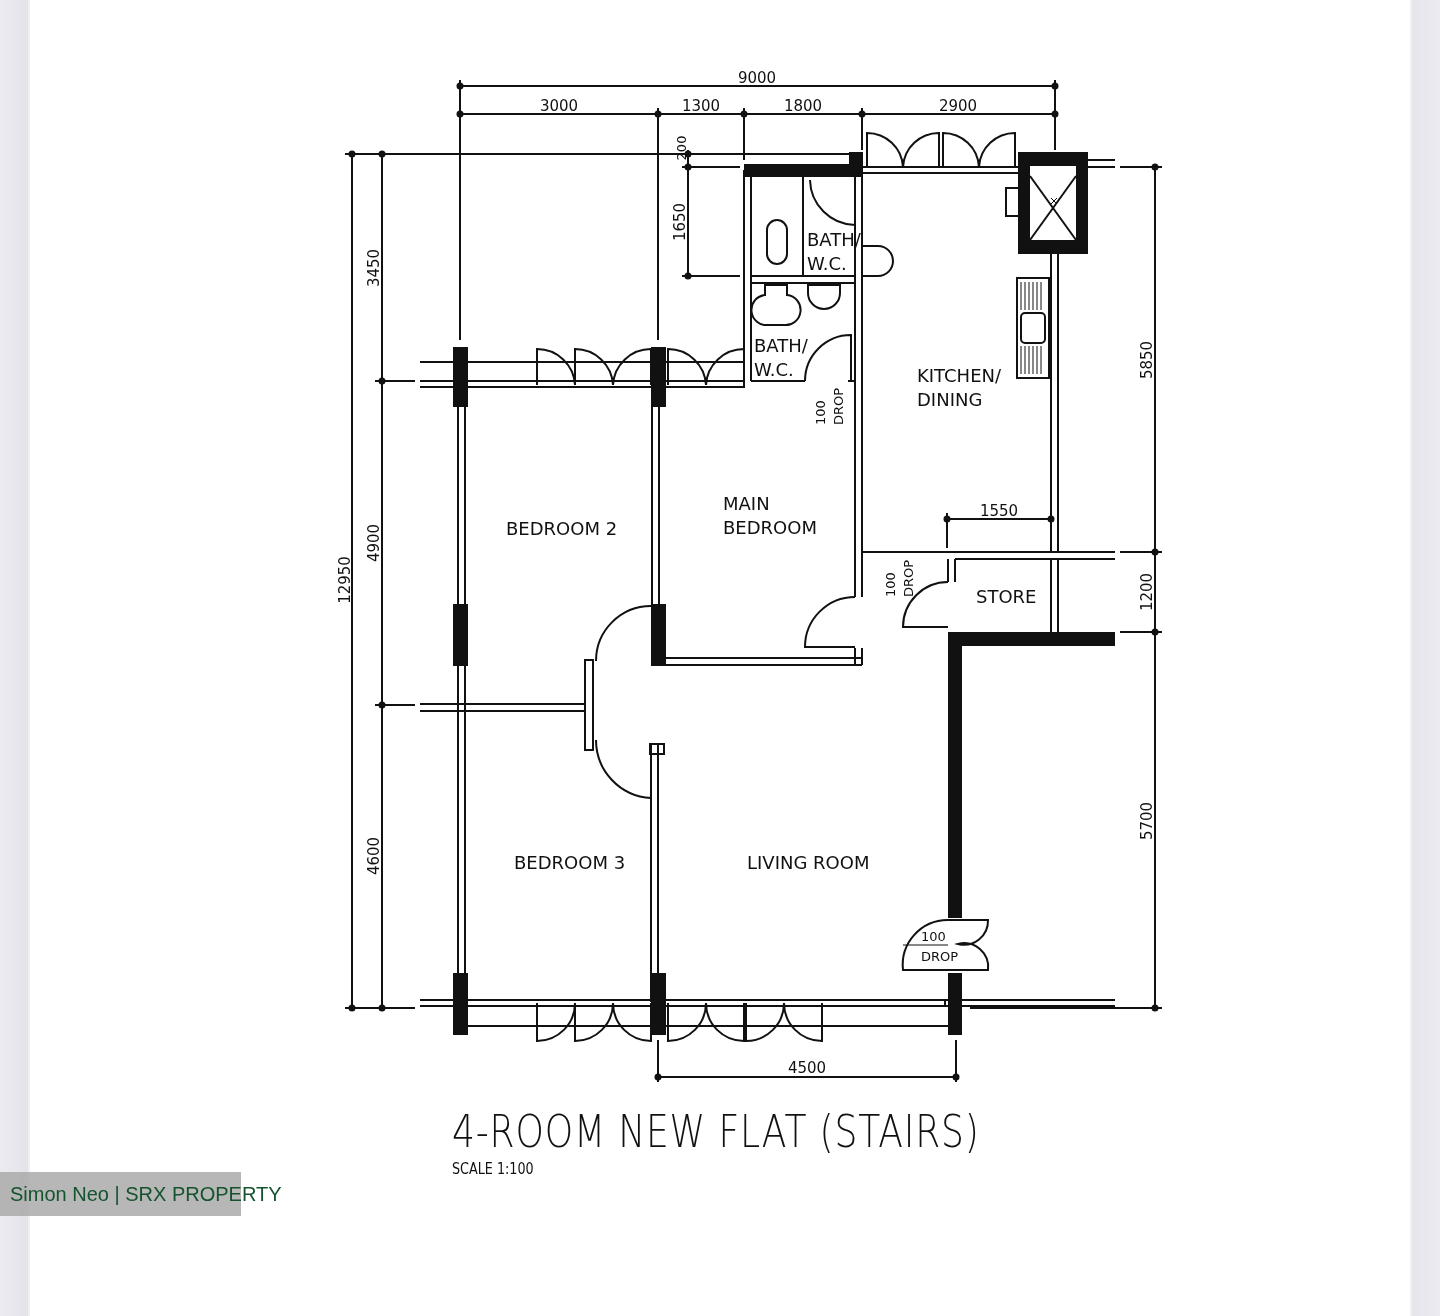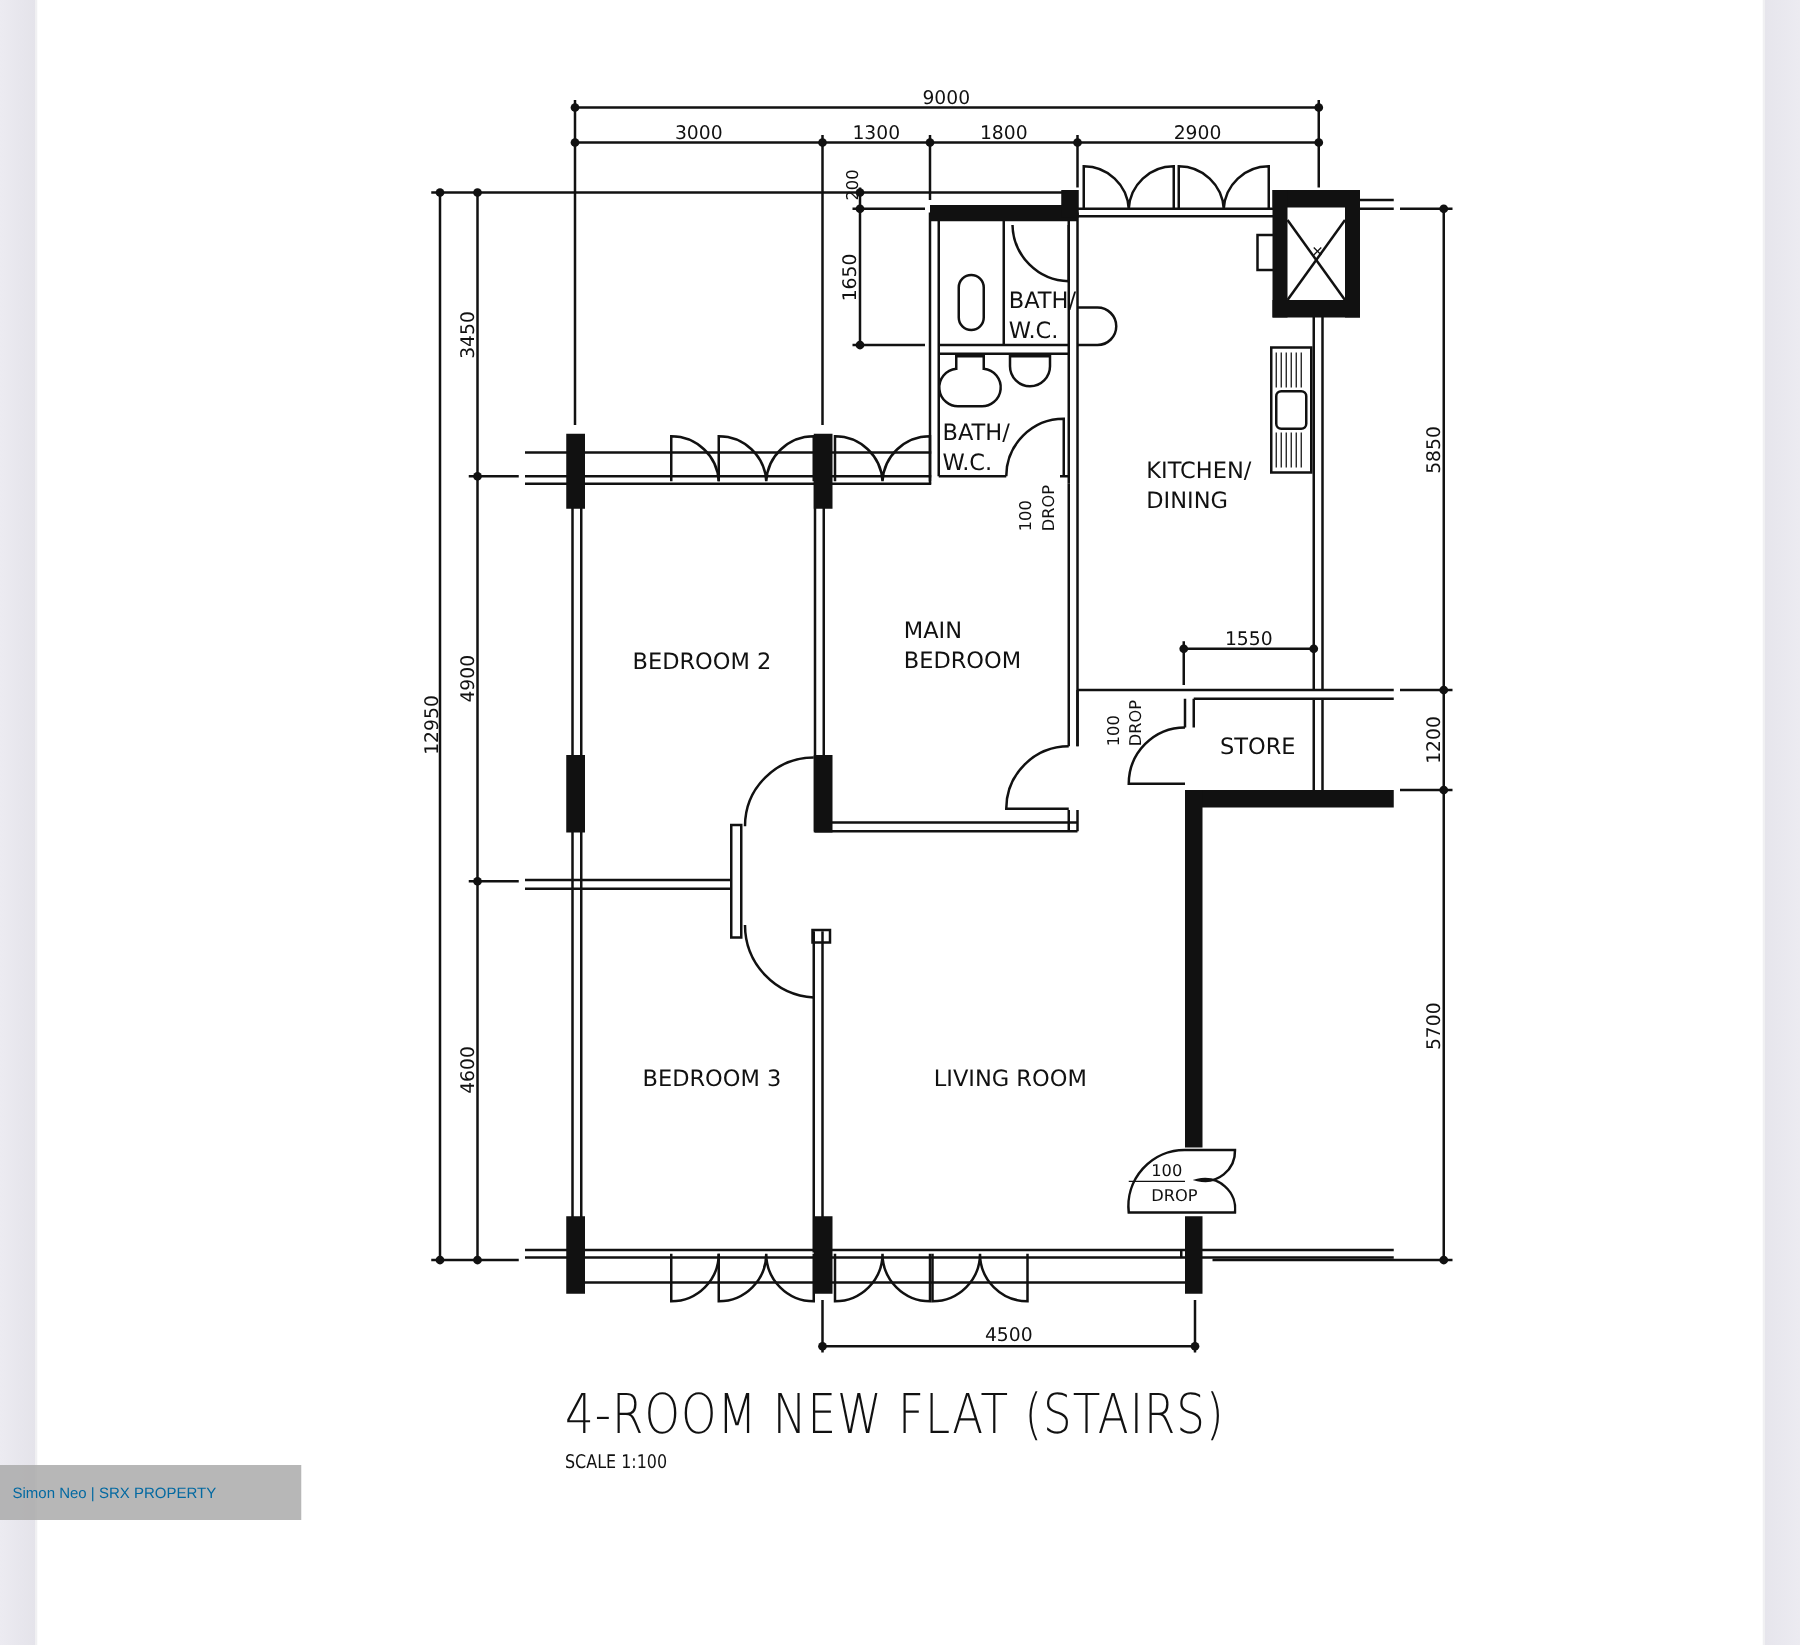--- a/index.html
+++ b/index.html
@@ -33,22 +33,22 @@
     transform:scaleX(0.82); transform-origin:left top;
     white-space:nowrap;
   }
   .scale {
     position:absolute; left:452px; top:1160px;
     font-family:"DejaVu Sans", sans-serif; font-size:15px; color:#111;
     transform:scaleX(0.85); transform-origin:left top; white-space:nowrap;
   }
   .watermark {
     position:absolute; left:0; top:1172px; width:241px; height:44px;
-    background:rgba(170,170,170,0.85); color:#0369a1;
-    font-family:"Liberation Sans", sans-serif; font-size:12px;
+    background:rgba(170,170,170,0.85); color:#14532d;
+    font-family:"Liberation Sans", sans-serif; font-size:20px;
     line-height:44px; padding-left:10px; box-sizing:border-box; white-space:nowrap;
   }
 </style>
 </head>
 <body>
 
 <div class="side-left"></div>
 <div class="side-right"></div>
 
 <div class="page">

